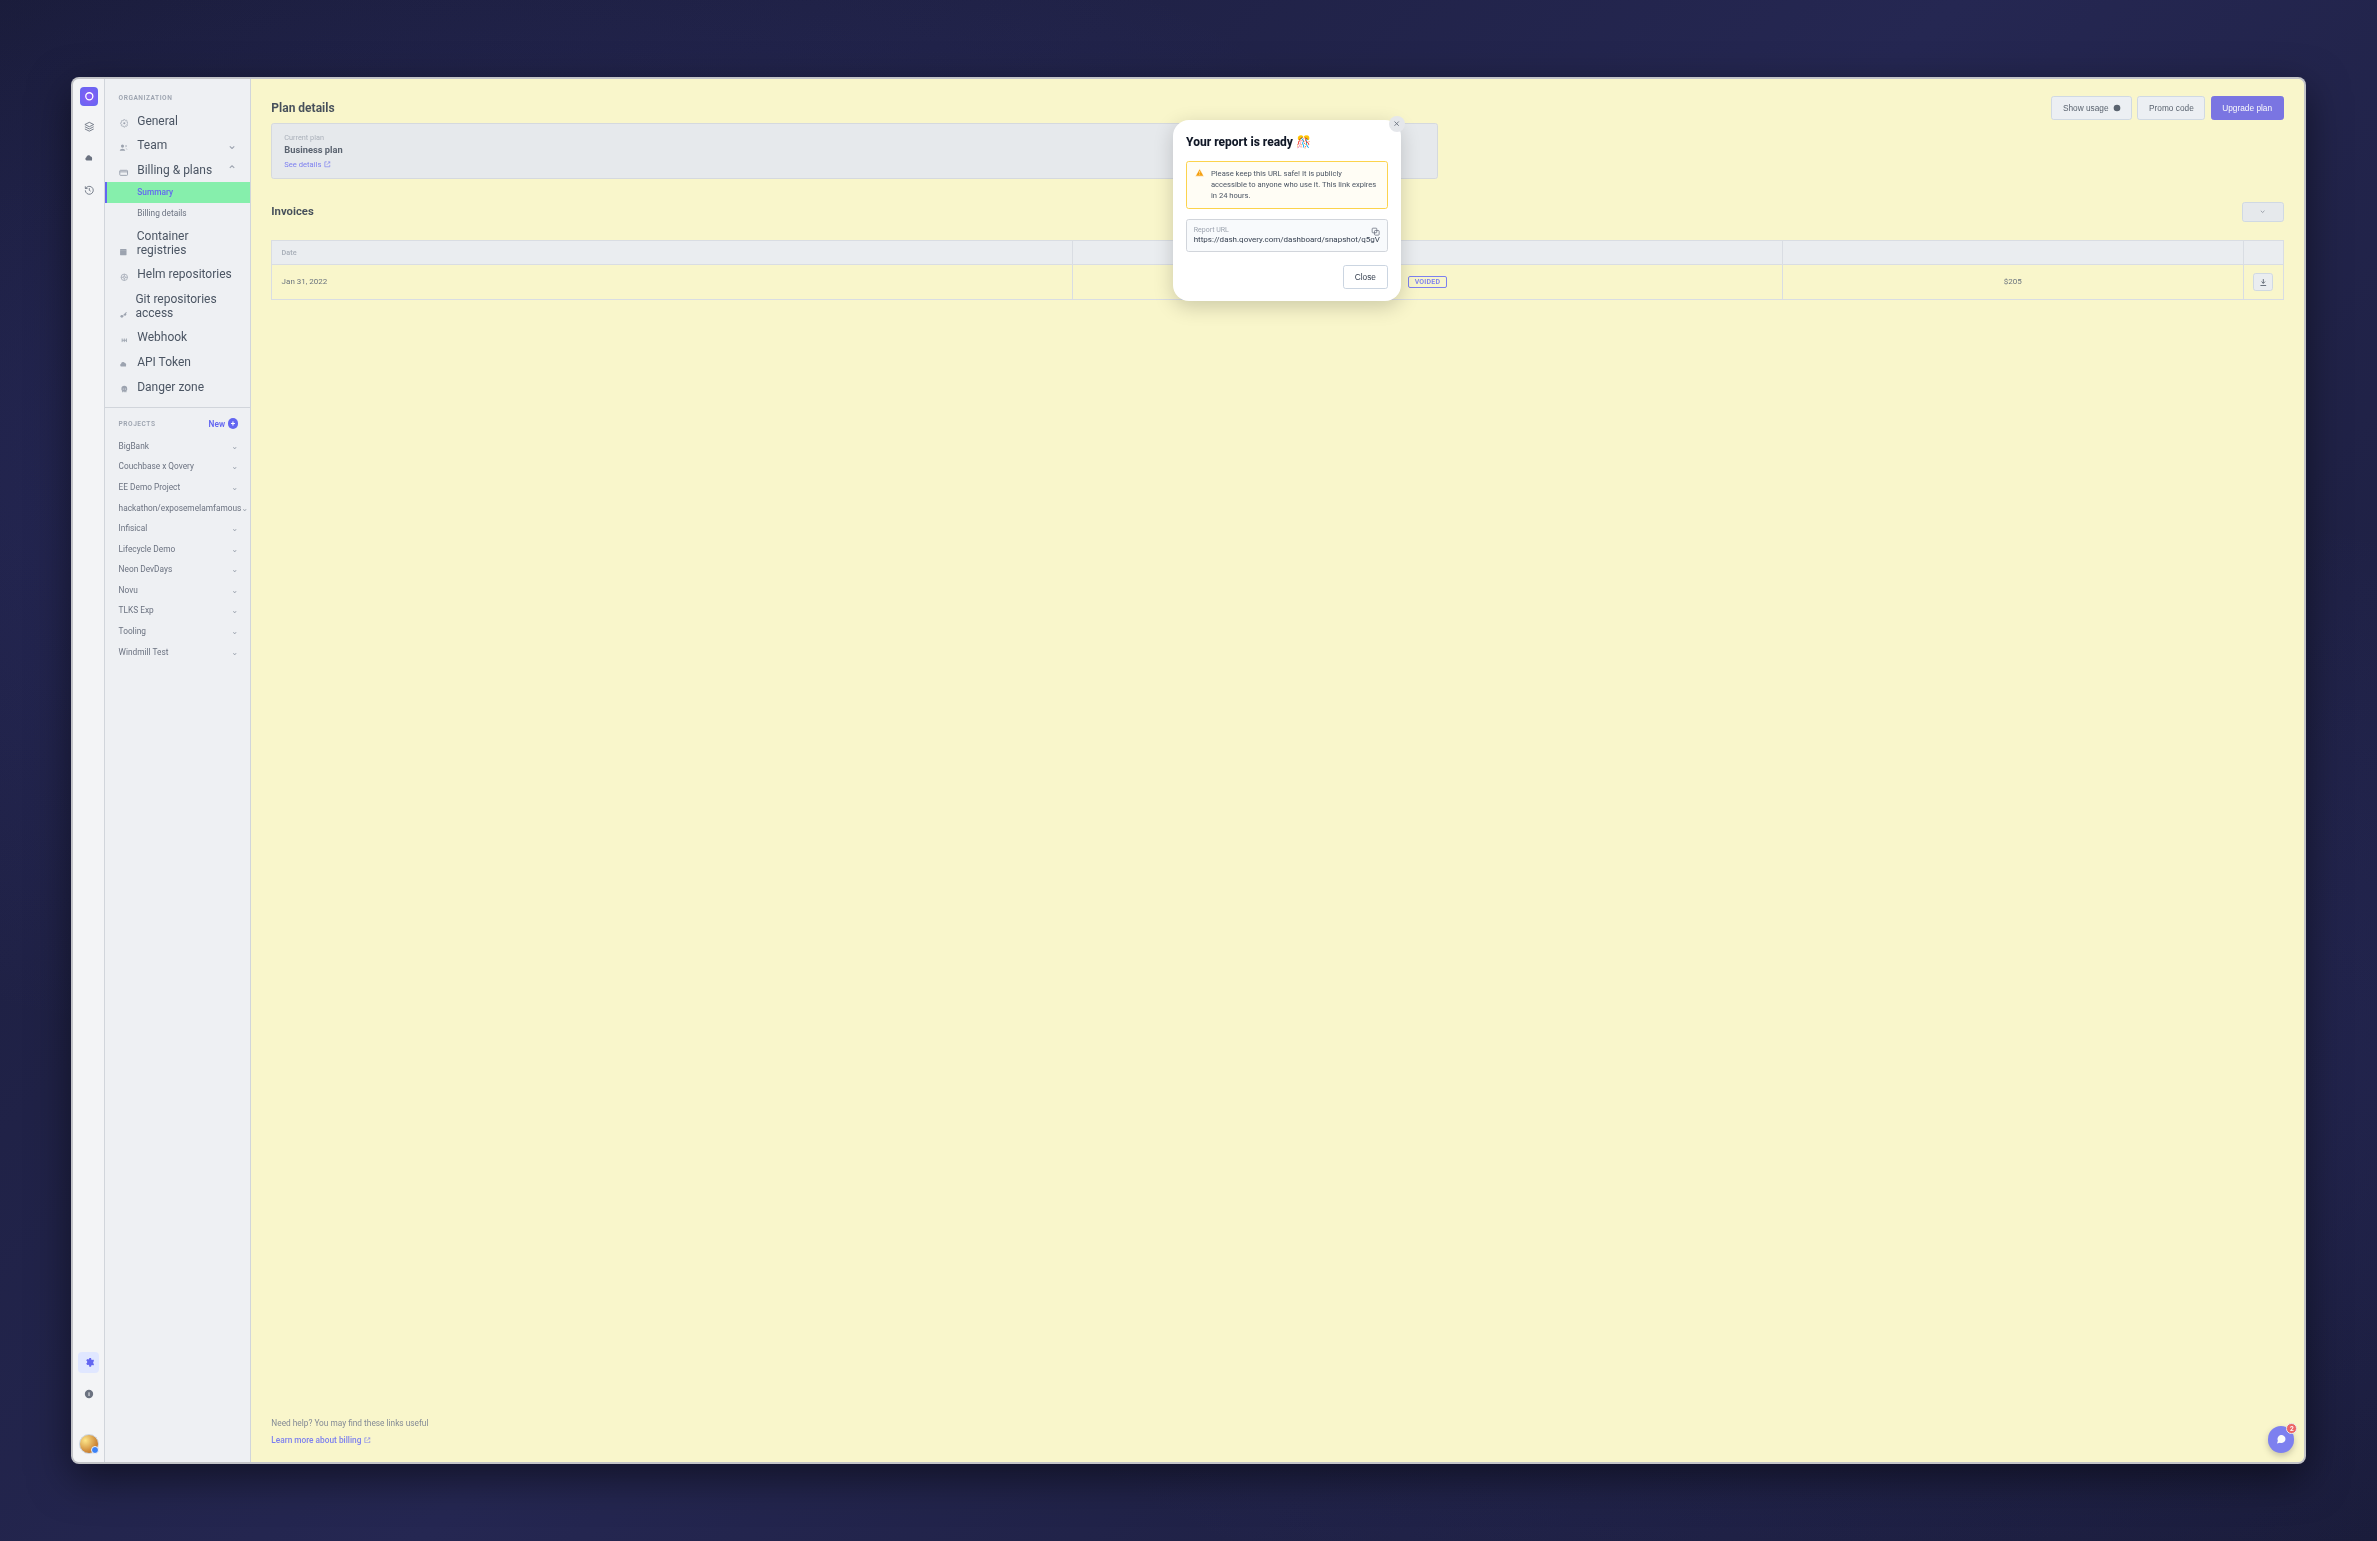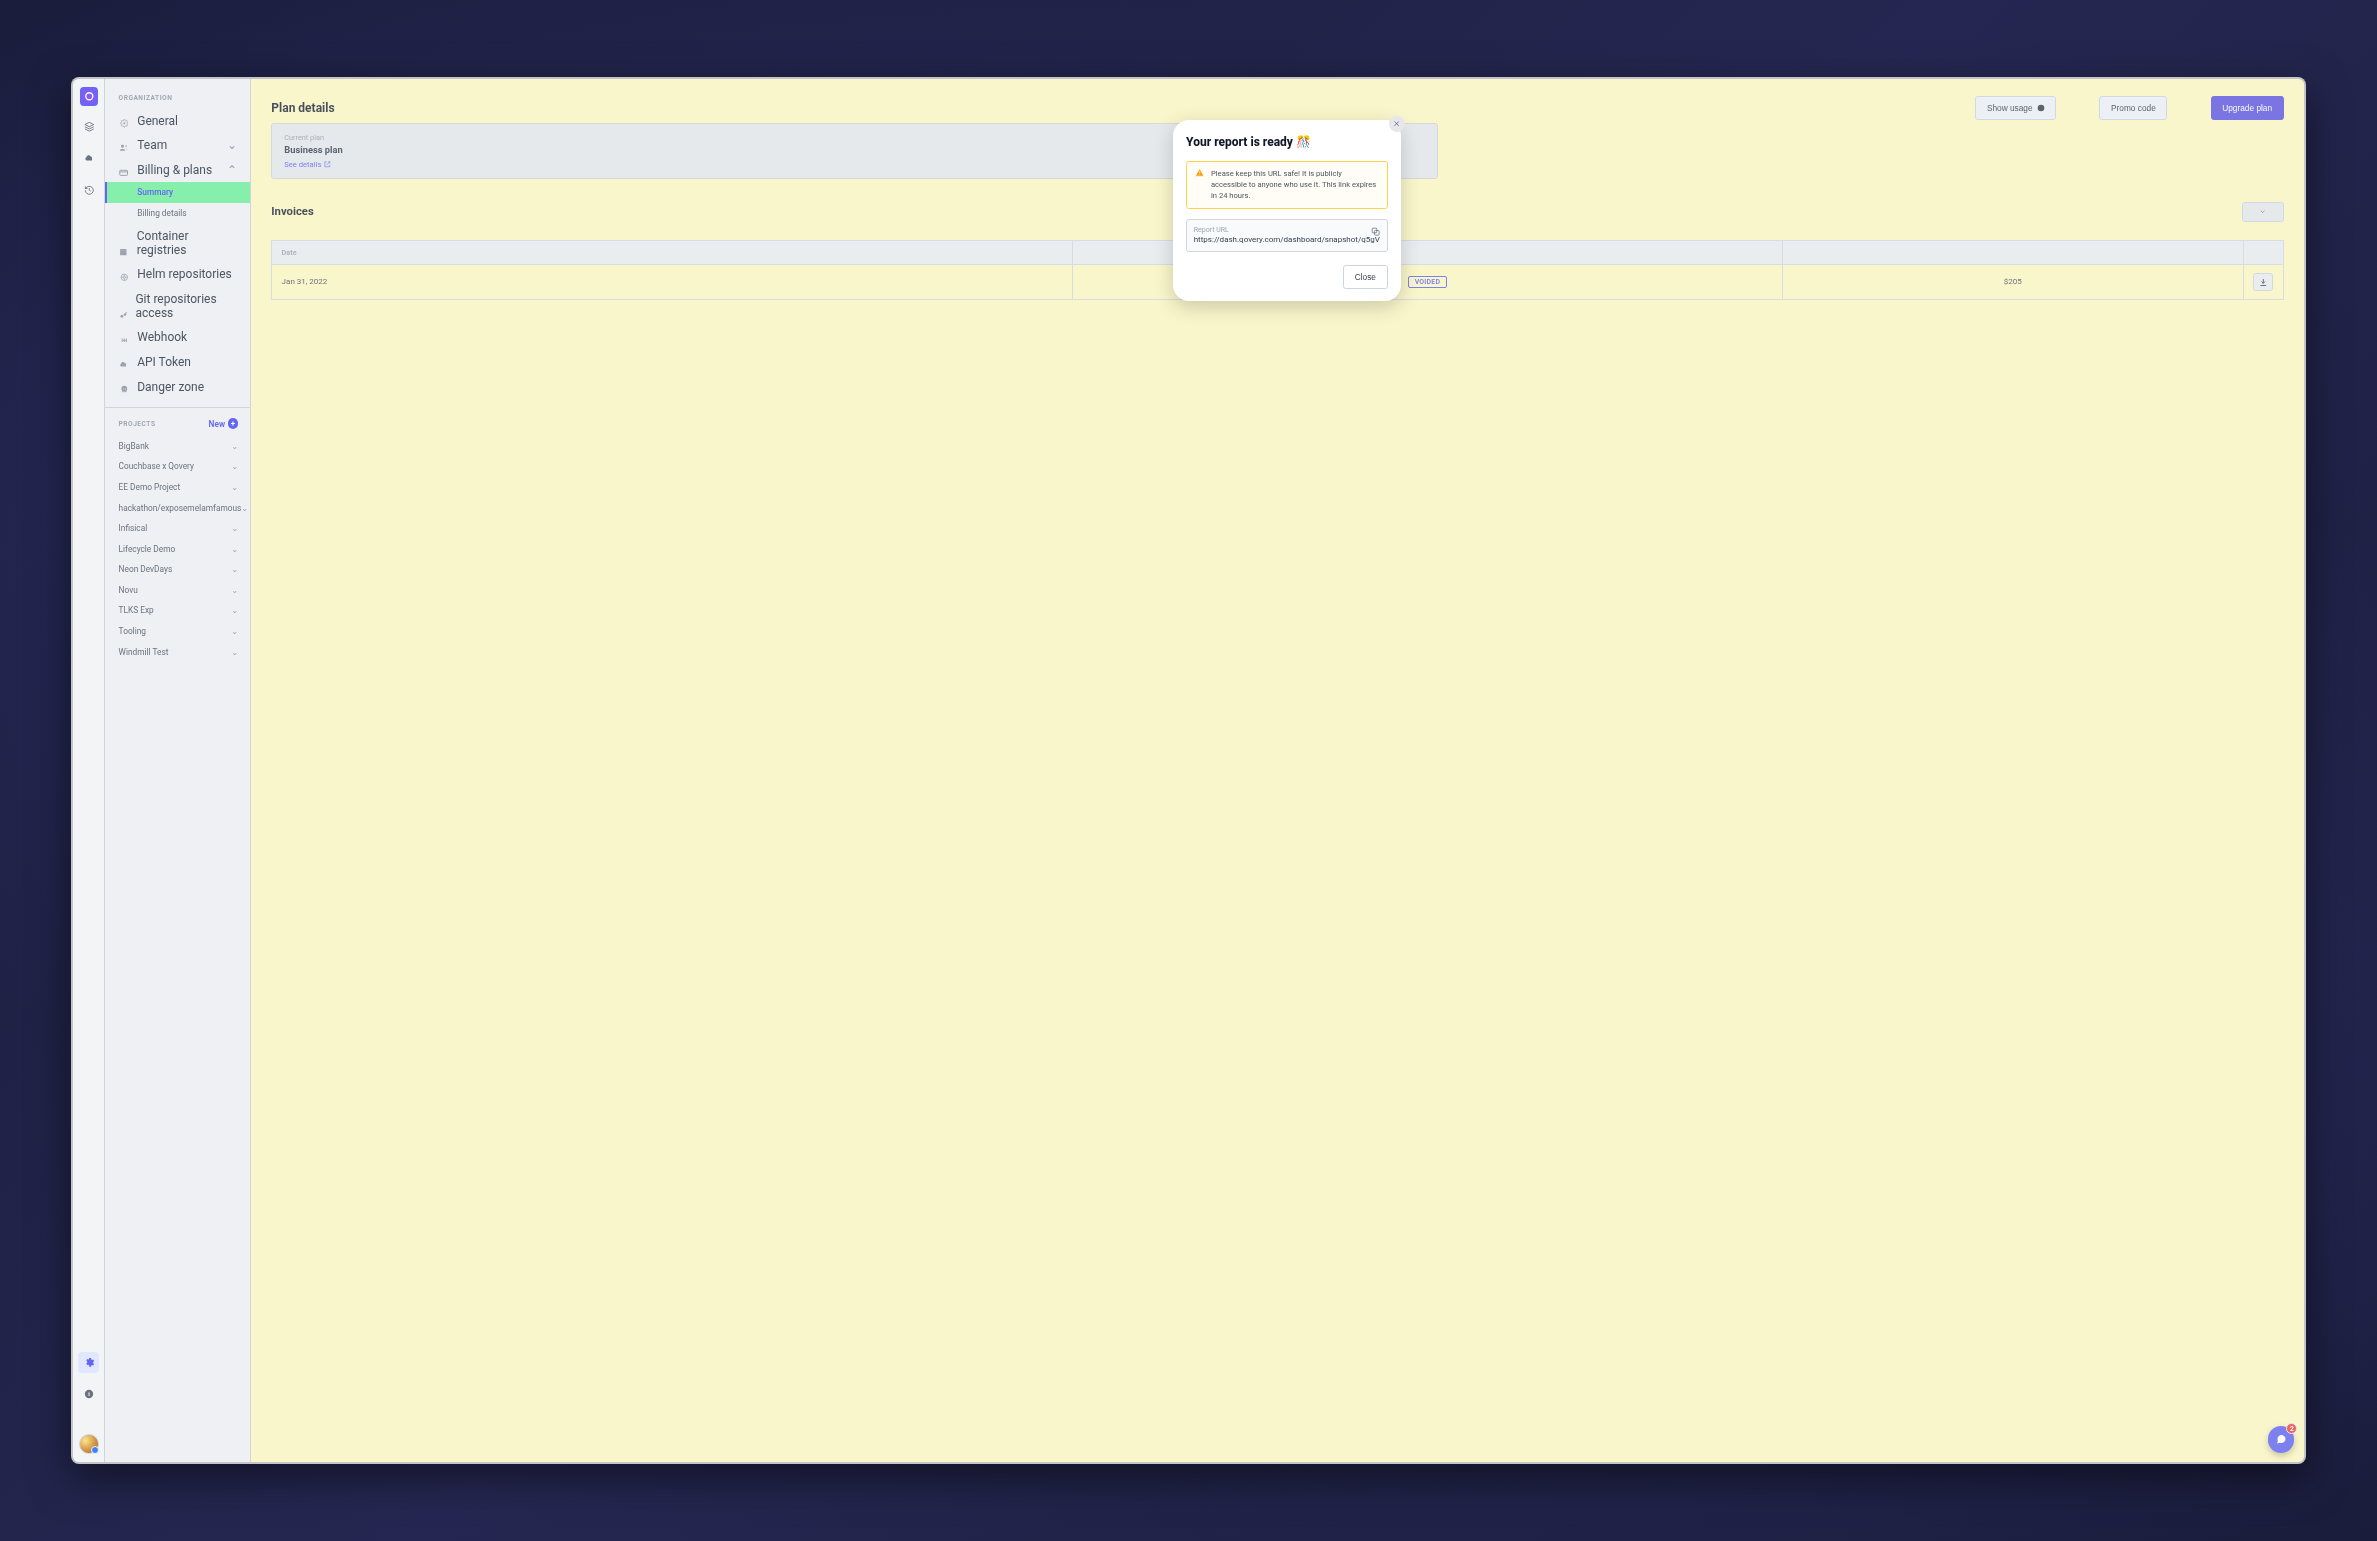--- a/index.html
+++ b/index.html
@@ -146,21 +146,21 @@
 .head h1 { font-size:12px; font-weight:700; color:#1f2937; }
 .head .btns { margin-left:auto; display:flex; gap:5.3px; }
 .btn {
   padding: 6px 10.6px;
   border-radius:2.7px;
   font-size:8.3px;
   border:0.7px solid #cbd5e1;
   background:#eef1f5;
   color:#374151;
   cursor:pointer;
-  display:flex; align-items:center; gap:4px;margin-left:38px;
+  display:flex; align-items:center; gap:4px;
 }
 .btn.primary { background:#6058e0; border-color:#6058e0; color:#fff; }
 
 .card-plan {
   margin-top:3px;
   border:0.7px solid #d1d5db;
   border-radius:2.7px;
   padding: 9.3px 12px;
   background:#e7e9ed;
   width:58%;
@@ -522,20 +522,29 @@
           <span class="dl-btn">
             <svg width="8.6" height="8.6" viewBox="0 0 24 24" fill="none" stroke="#374151" stroke-width="2.5">
                   <path d="M12 3v12m-5-5 5 5 5-5M4 21h16"></path>
                 </svg>
           </span>
         </td>
       </tr>
         </tbody>
     </table>
 
+    <div class="footer">
+      <div>Need help? You may find these links useful</div>
+      <div class="link">
+        <span>Learn more about billing</span>
+        <svg width="6.6" height="6.6" viewBox="0 0 24 24" fill="none" stroke="currentColor" stroke-width="2.5">
+            <path d="M15 3h6v6M10 14 21 3M21 14v7H3V3h7"></path>
+          </svg>
+      </div>
+    </div>
 
     <div class="chat-bubble">
       <svg width="12" height="12" viewBox="0 0 24 24" fill="#fff">
           <path d="M21 12a8 8 0 0 1-11.3 7.3L4 21l1.7-5.7A8 8 0 1 1 21 12z"></path>
         </svg>
       <span class="badge">2</span>
     </div>
 
     <div class="overlay">
       <div class="modal-wrap">

